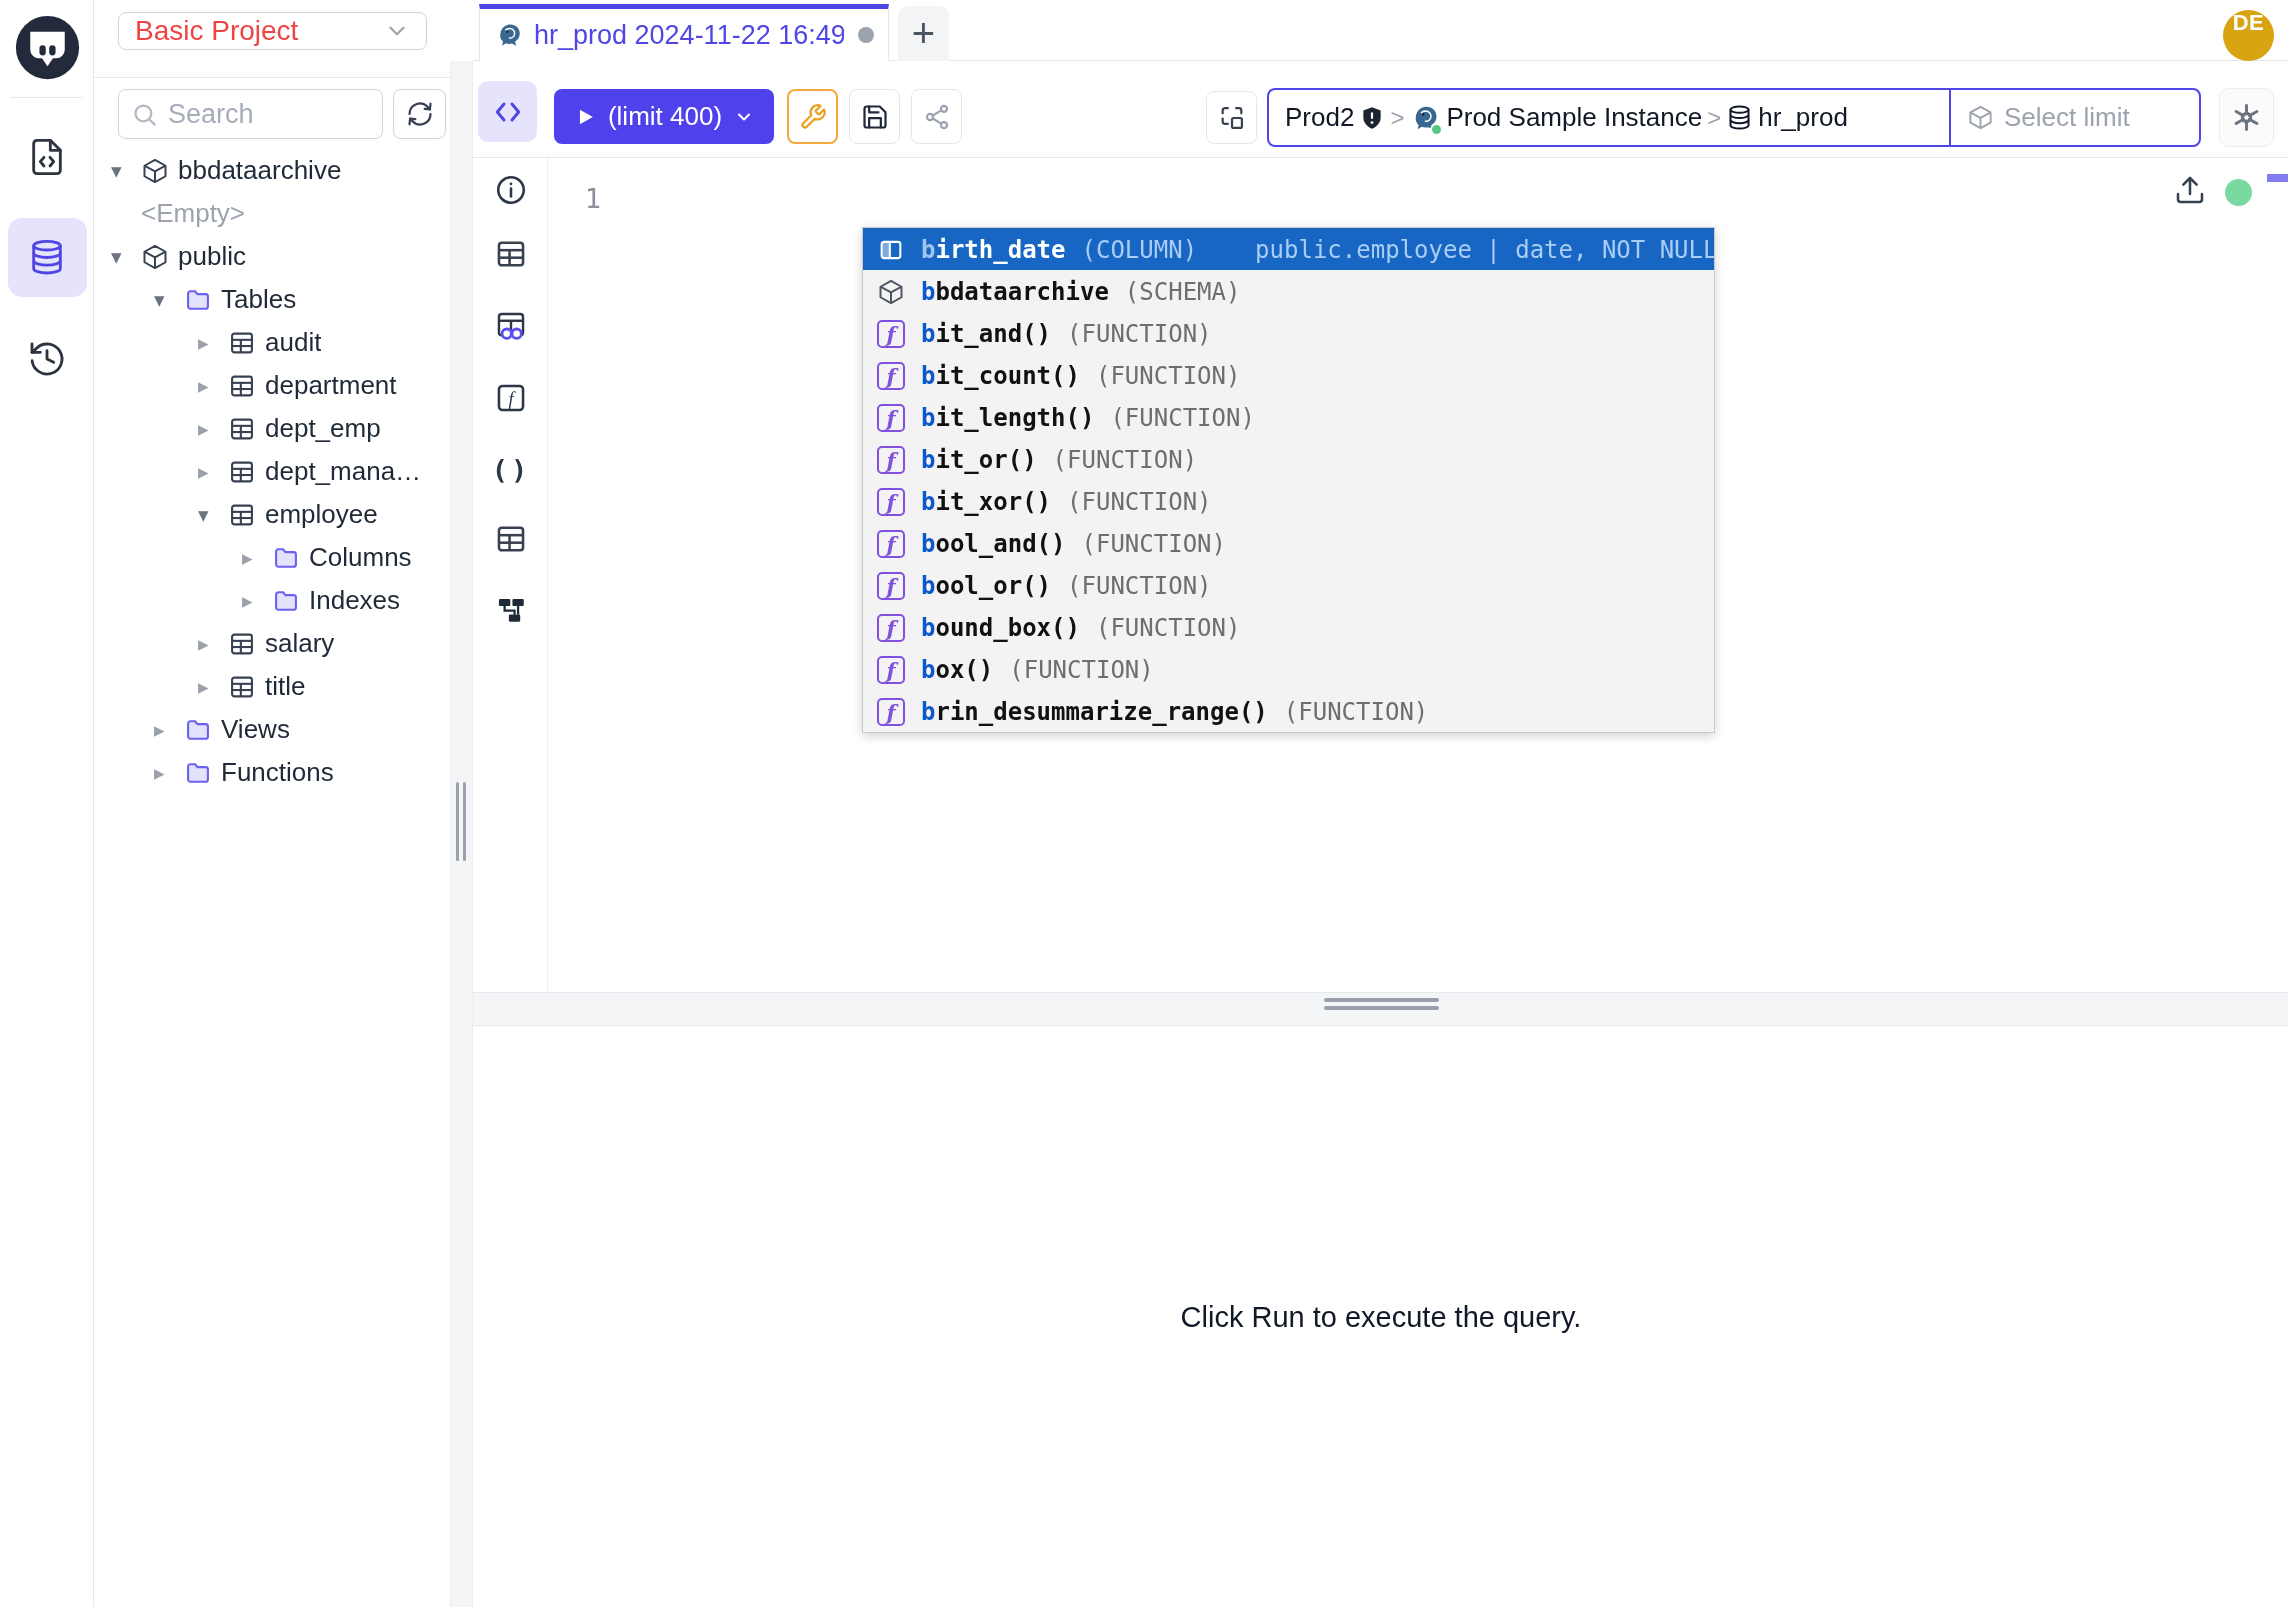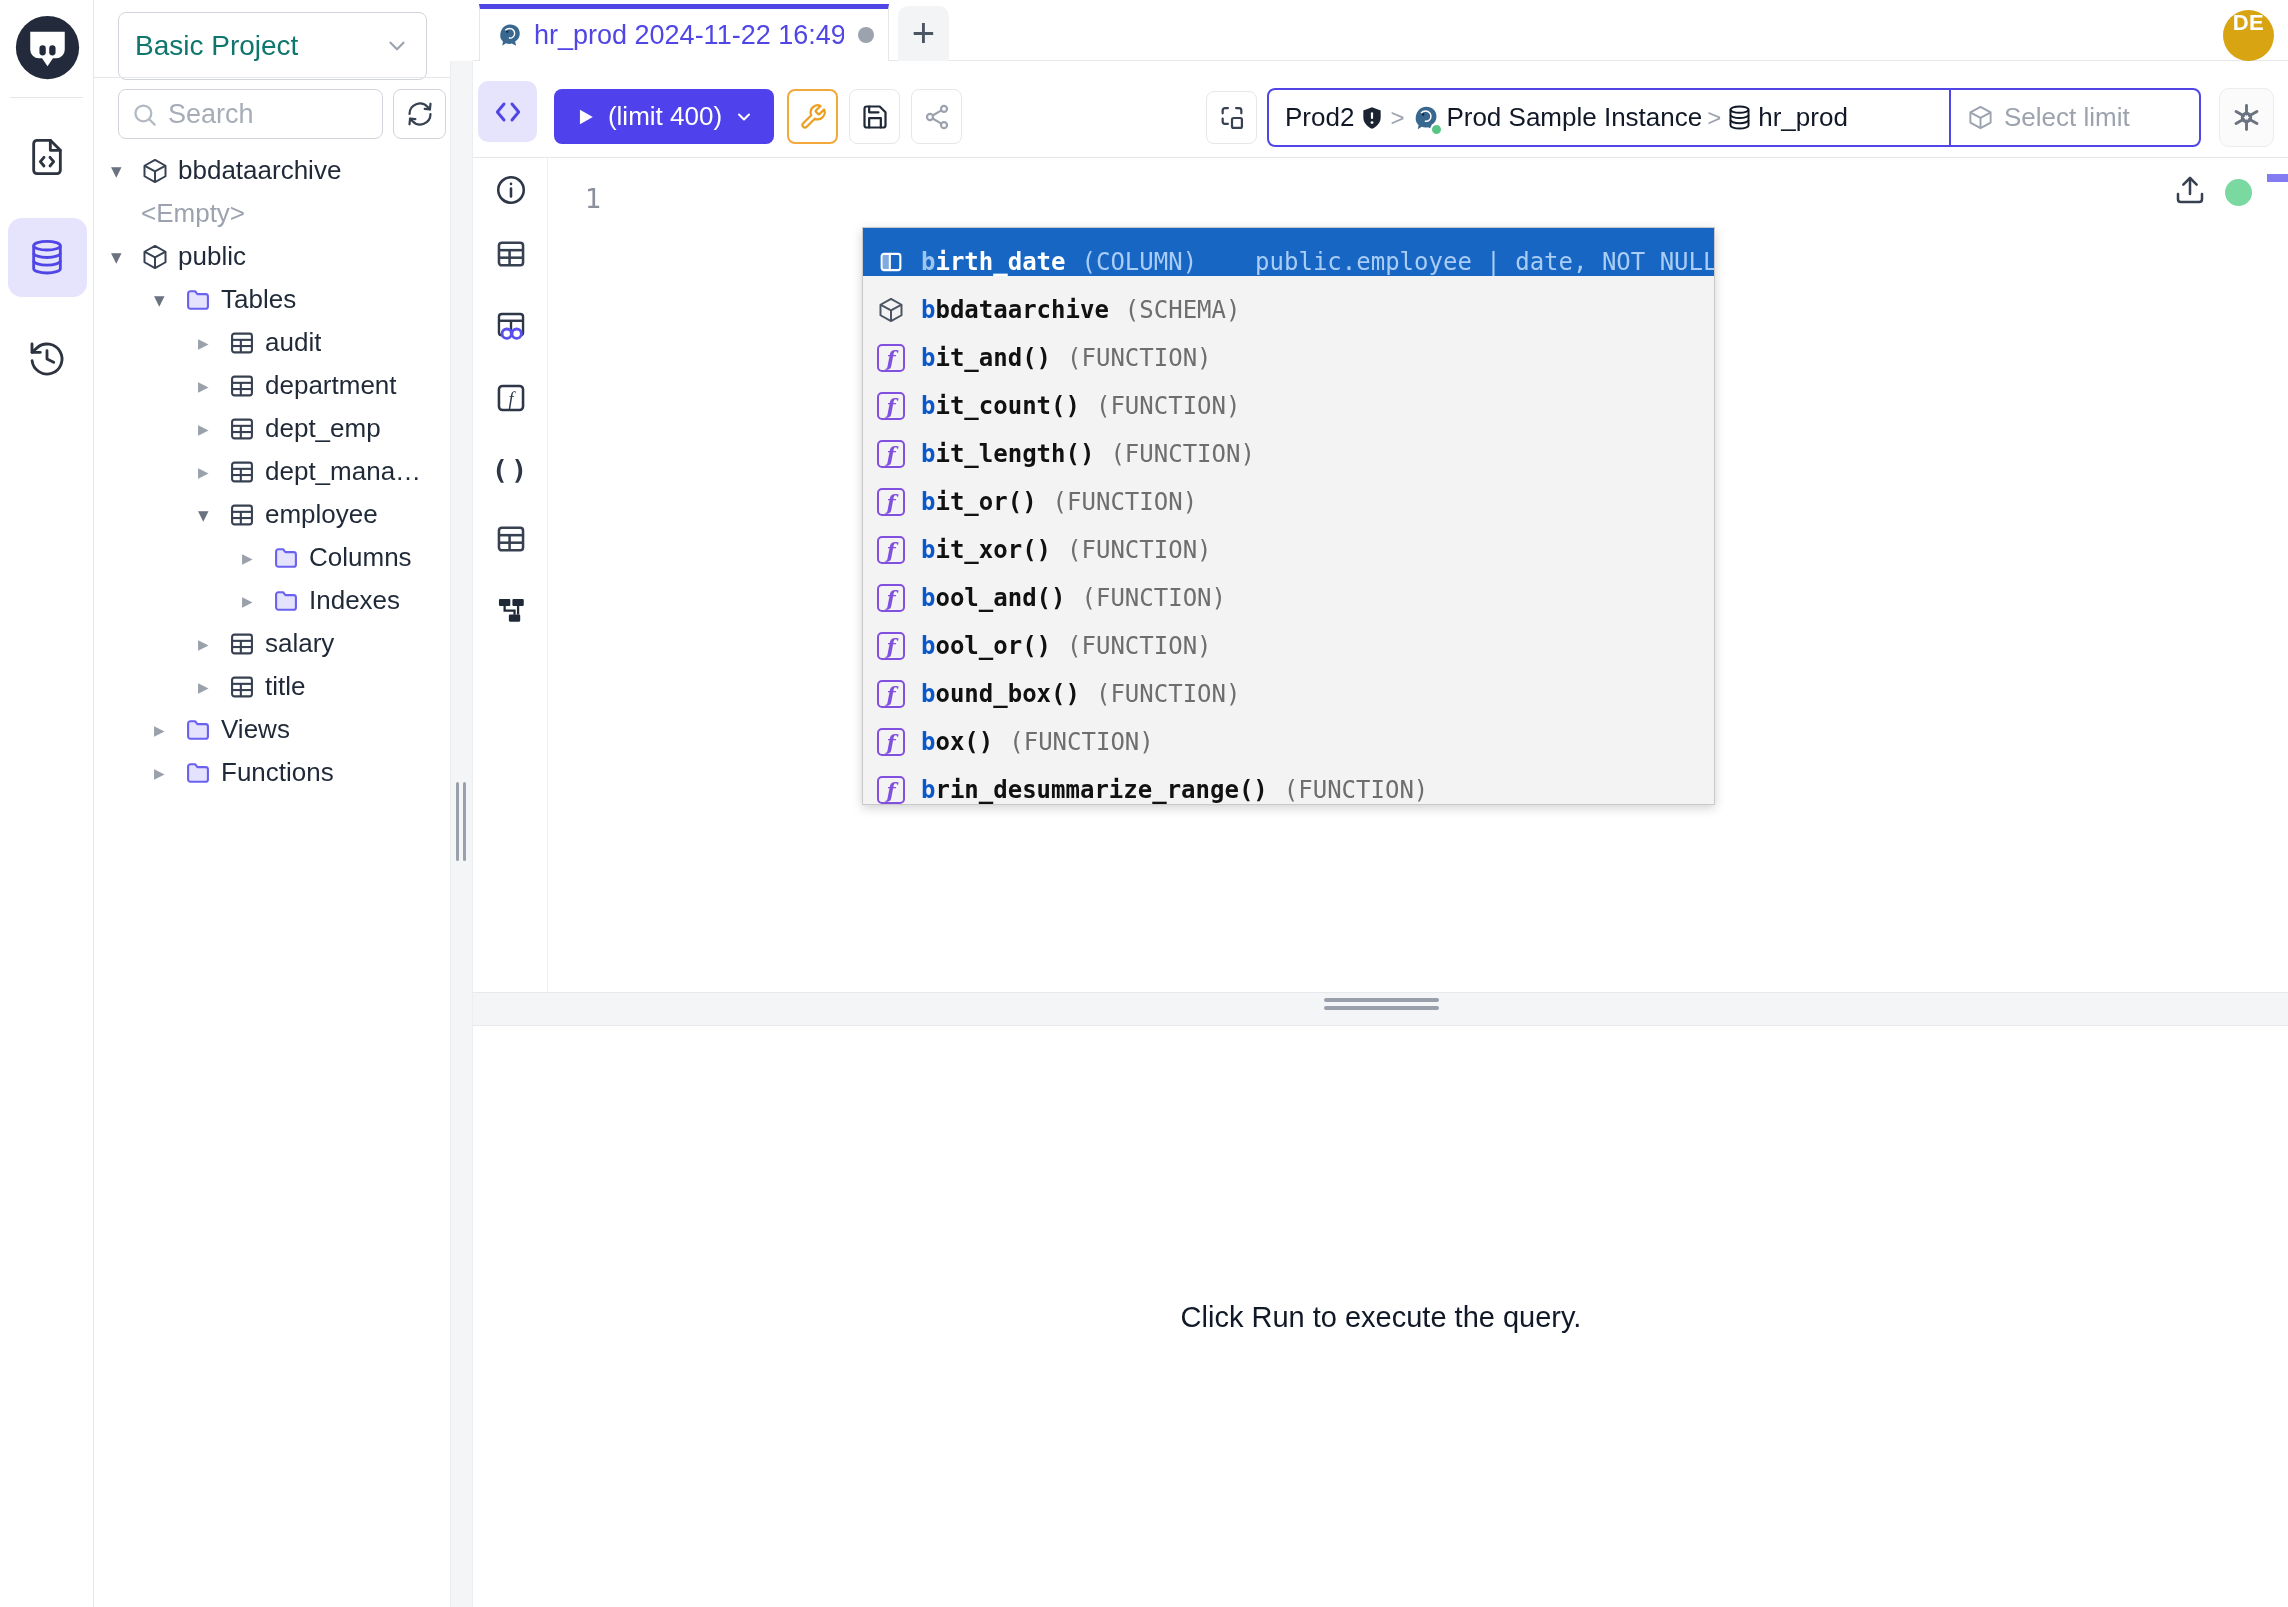--- a/index.html
+++ b/index.html
@@ -12,22 +12,22 @@
   .logo { position:absolute; left:13px; top:13px; width:69px; height:69px; }
   .logo svg { width:100%; height:100%; }
   .rail-divider { position:absolute; left:10px; top:97px; width:73px; height:1px; background:#e5e7eb; }
   .rail-items { position:absolute; left:0; top:117px; width:94px; display:flex; flex-direction:column; align-items:center; }
   .rail-btn { width:79px; height:79px; border-radius:14px; display:flex; align-items:center; justify-content:center; color:#2d3440; cursor:pointer; margin-bottom:22px; }
   .rail-btn svg { width:40px; height:40px; }
   .rail-btn.active { background:#e6e3fc; color:#4f46e5; }
 
   
   .sidebar { position:absolute; left:94px; top:0; width:356px; height:1608px; background:#fff; }
-  .project-select { position:absolute; left:24px; top:12px; width:309px; height:68px; border:1px solid #d1d5db; border-radius:8px;
-     display:flex; align-items:center; padding:0 16px; font-size:28px; color:#0f766e; background:#fff; cursor:pointer; }
+  .project-select { position:absolute; left:24px; top:12px; width:309px; height:38px; border:1px solid #d1d5db; border-radius:8px;
+     display:flex; align-items:center; padding:0 16px; font-size:28px; color:#ef4444; background:#fff; cursor:pointer; }
   .project-select .lbl { flex:1; }
   .project-select svg { width:26px; height:26px; color:#9ca3af; }
   .sidebar-hr { position:absolute; left:0; top:77px; width:356px; height:1px; background:#e5e7eb; }
   .search-box { position:absolute; left:24px; top:89px; width:265px; height:50px; border:1px solid #d1d5db; border-radius:8px;
      display:flex; align-items:center; padding:0 12px; gap:10px; background:#fff; }
   .search-box svg { width:27px; height:27px; color:#b3b9c2; flex:none; }
   .search-box input { border:none; outline:none; width:100%; font-size:27px; color:#374151; font-family:"Liberation Sans",sans-serif; background:transparent; }
   .search-box input::placeholder { color:#a6adb8; }
   .refresh-btn { position:absolute; left:299px; top:89px; width:53px; height:50px; border:1px solid #d1d5db; border-radius:8px;
      display:flex; align-items:center; justify-content:center; color:#374151; background:#fff; cursor:pointer; }
@@ -103,21 +103,21 @@
   .tk-ghost { color:#8e8e8e; font-style:italic; }
   .cursor { display:inline-block; width:3px; height:36px; background:#4c44d8; vertical-align:middle; margin:0 -1px -6px -2px; }
   .ed-upload { position:absolute; right:83px; top:16px; width:32px; height:32px; color:#374151; cursor:pointer; }
   .ed-upload svg { width:32px; height:32px; }
   .ed-conn-dot { position:absolute; right:37px; top:21px; width:27px; height:27px; border-radius:50%; background:#79d9a0; }
   .ruler-mark { position:absolute; right:0; top:16px; width:22px; height:8px; background:#837bf2; }
 
   
   .suggest { position:absolute; left:314px; top:69px; width:853px; background:#f3f3f3; border:1px solid #c9c9c9;
      box-shadow:0 3px 10px rgba(0,0,0,.18); font-family:"DejaVu Sans Mono",monospace; z-index:5; }
-  .sg-row { height:48px; display:flex; align-items:flex-end; padding:0 12px; gap:14px; font-size:24px; cursor:pointer; white-space:nowrap; overflow:hidden; }
+  .sg-row { height:42px; display:flex; align-items:flex-start; padding:8px 12px; gap:14px; font-size:24px; cursor:pointer; white-space:nowrap; overflow:hidden; }
   .sg-row .sg-ic { width:32px; flex:none; display:flex; align-items:center; justify-content:center; }
   .sg-row .sg-ic svg { width:28px; height:28px; }
   .sg-label { font-weight:bold; color:#111; }
   .sg-label .pfx { color:#0a58ca; }
   .sg-kind { color:#6e6e6e; margin-left:2px; }
   .sg-detail { color:#6e6e6e; margin-left:44px; }
   .sg-row.selected { background:#1766c4; }
   .sg-row.selected .sg-label { color:#fff; }
   .sg-row.selected .pfx { color:#9cc6f0; }
   .sg-row.selected .sg-kind,.sg-row.selected .sg-detail { color:#a9cdf4; }

